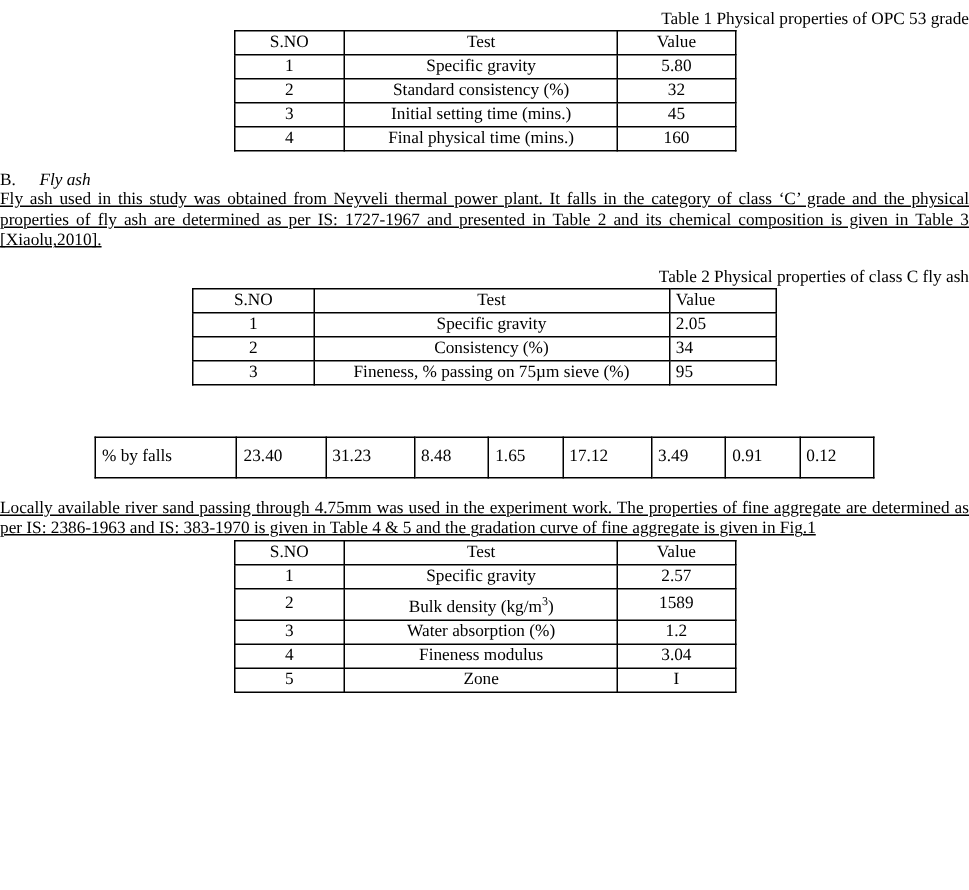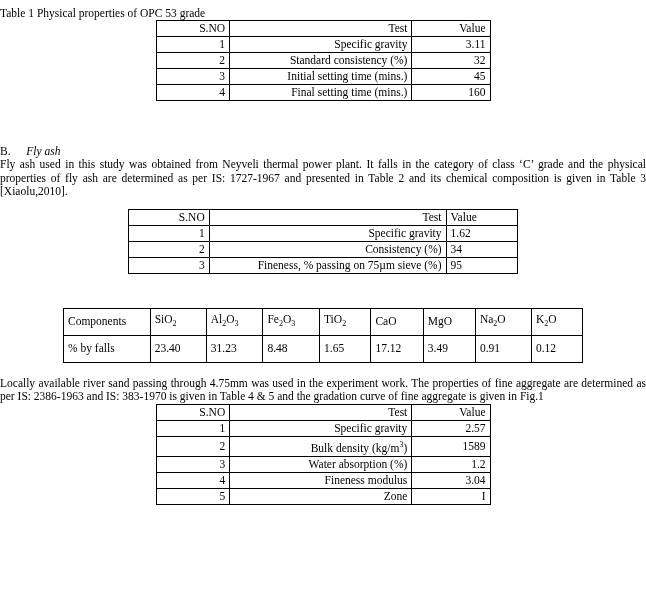--- a/index.html
+++ b/index.html
@@ -16,54 +16,54 @@
     overflow: hidden;
   }
   .page {
     position: relative;
     width: 646px;
     height: 593px;
     padding: 0;
     box-sizing: border-box;
   }
   .caption {
-    text-align: left;
+    text-align: right;
     font-size: 11.5px;
     margin: 0;
     padding: 0;
     line-height: 14px;
   }
   table.doc {
     border-collapse: collapse;
     margin: 0 auto;
     font-size: 11.5px;
   }
   table.doc td, table.doc th {
     border: 1px solid #000000;
     padding: 1px 4px;
     font-weight: normal;
     line-height: 13px;
   }
-  .c-center { text-align: right; }
+  .c-center { text-align: center; }
   .c-left { text-align: left; }
   .sec-head {
     font-style: italic;
     font-size: 11.5px;
     line-height: 14px;
-    margin-top: 31px;
   }
   .sec-head .letter {
     font-style: normal;
   }
   p.body-text {
     margin: 0;
     padding: 0;
     text-align: justify;
     font-size: 11.5px;
     line-height: 13.6px;
+    text-decoration: underline;
   }
   .spacer-6 { height: 6px; }
   .spacer-10 { height: 10px; }
   .spacer-12 { height: 12px; }
   .spacer-14 { height: 14px; }
   sub { font-size: 8px; vertical-align: sub; }
   sup { font-size: 8px; vertical-align: super; }
   .t1 { width: 335px; }
   .t2 { width: 390px; }
   .t3 { width: 520px; }
@@ -81,63 +81,64 @@
   <table class="doc t1">
     <tbody>
       <tr>
         <td class="c-center" style="width:70px">S.NO</td>
         <td class="c-center" style="width:190px">Test</td>
         <td class="c-center" style="width:75px">Value</td>
       </tr>
       <tr>
         <td class="c-center">1</td>
         <td class="c-center">Specific gravity</td>
-        <td class="c-center">3.11</td>
+        <td class="c-center">5.80</td>
       </tr>
       <tr>
         <td class="c-center">2</td>
         <td class="c-center">Standard consistency (%)</td>
         <td class="c-center">32</td>
       </tr>
       <tr>
         <td class="c-center">3</td>
         <td class="c-center">Initial setting time (mins.)</td>
         <td class="c-center">45</td>
       </tr>
       <tr>
         <td class="c-center">4</td>
-        <td class="c-center">Final setting time (mins.)</td>
+        <td class="c-center">Final physical time (mins.)</td>
         <td class="c-center">160</td>
       </tr>
     </tbody>
   </table>
 
   <div class="spacer-12"></div>
 
   <div class="sec-head">
     <span class="letter">B.</span>
     <span style="display:inline-block;width:10px"></span>
     <span>Fly ash</span>
   </div>
   <p class="body-text">Fly ash used in this study was obtained from Neyveli thermal power plant. It falls in the category of class ‘C’ grade and the physical properties of fly ash are determined as per IS: 1727-1967 and presented in Table 2 and its chemical composition is given in Table 3 [Xiaolu,2010].</p>
 
   <div class="spacer-10"></div>
 
+  <div class="caption">Table 2 Physical properties of class C fly ash</div>
 
   <table class="doc t2">
     <tbody>
       <tr>
         <td class="c-center" style="width:75px">S.NO</td>
         <td class="c-center" style="width:240px">Test</td>
         <td class="c-left" style="width:65px">Value</td>
       </tr>
       <tr>
         <td class="c-center">1</td>
         <td class="c-center">Specific gravity</td>
-        <td class="c-left">1.62</td>
+        <td class="c-left">2.05</td>
       </tr>
       <tr>
         <td class="c-center">2</td>
         <td class="c-center">Consistency (%)</td>
         <td class="c-left">34</td>
       </tr>
       <tr>
         <td class="c-center">3</td>
         <td class="c-center">Fineness, % passing on 75µm sieve (%)</td>
         <td class="c-left">95</td>
@@ -146,31 +147,20 @@
   </table>
 
   <div class="spacer-14"></div>
   <div class="spacer-14"></div>
 
 
   <div class="spacer-6"></div>
 
   <table class="doc t3">
     <tbody>
-      <tr>
-        <td class="c-left" style="width:85px;height:24px">Components</td>
-        <td class="c-left" style="width:55px">SiO<sub>2</sub></td>
-        <td class="c-left" style="width:55px">Al<sub>2</sub>O<sub>3</sub></td>
-        <td class="c-left" style="width:55px">Fe<sub>2</sub>O<sub>3</sub></td>
-        <td class="c-left" style="width:50px">TiO<sub>2</sub></td>
-        <td class="c-left" style="width:50px">CaO</td>
-        <td class="c-left" style="width:50px">MgO</td>
-        <td class="c-left" style="width:55px">Na<sub>2</sub>O</td>
-        <td class="c-left" style="width:50px">K<sub>2</sub>O</td>
-      </tr>
       <tr>
         <td class="c-left" style="height:24px">% by falls</td>
         <td class="c-left">23.40</td>
         <td class="c-left">31.23</td>
         <td class="c-left">8.48</td>
         <td class="c-left">1.65</td>
         <td class="c-left">17.12</td>
         <td class="c-left">3.49</td>
         <td class="c-left">0.91</td>
         <td class="c-left">0.12</td>

